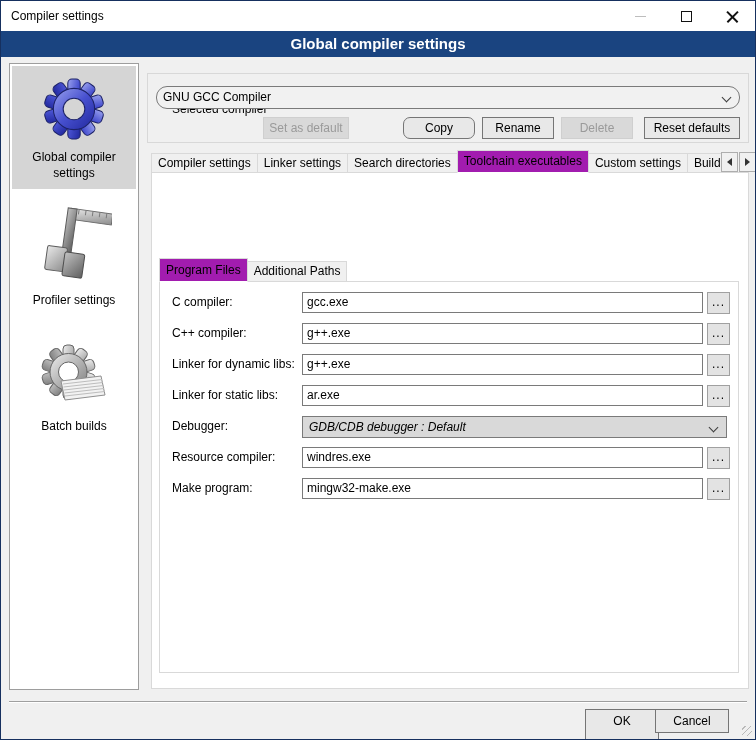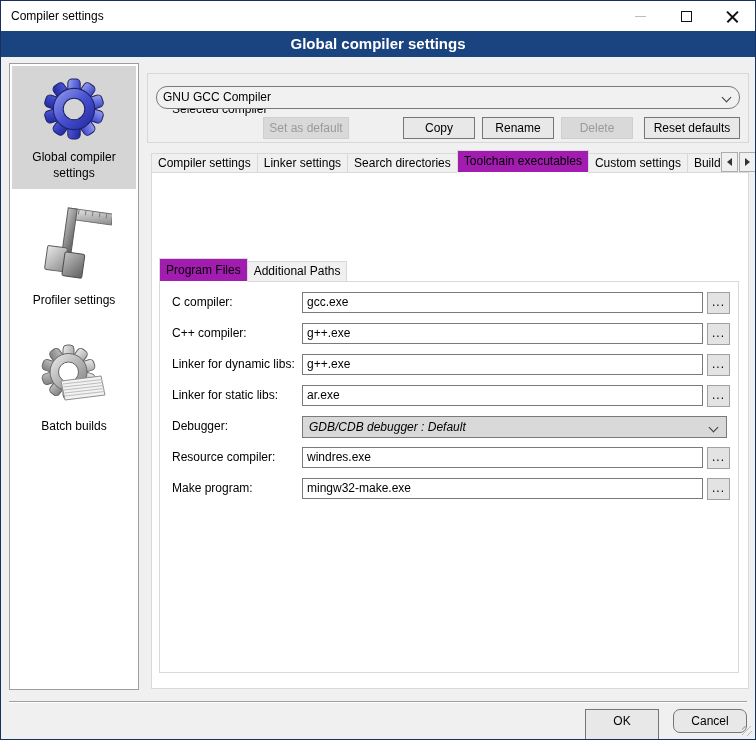--- a/index.html
+++ b/index.html
@@ -56,21 +56,21 @@
             text-align:center; line-height:18px; letter-spacing:1px; }
   .tinput { position:absolute; background:#fff; border:1px solid #7a7a7a; height:21px;
             line-height:19px; padding:0 4px; white-space:nowrap; overflow:hidden; }
 
   
   .grp-compiler { left:146px; top:72px; width:602px; height:70px; }
   .grp-compiler .combo { position:absolute; left:8px; right:8px; top:12px;border-radius:11px; }
   .compiler-btn-row { position:absolute; left:8px; right:8px; top:43px; display:flex; }
   .compiler-btn-row .btn { width:72px; padding:0; }
   .btn-setdefault { margin-left:107px; width:86px !important; }
-  .btn-copy { margin-left:54px; }
+  .btn-copy { margin-left:54px;border-radius:7px; }
   .btn-rename { margin-left:7px; }
   .btn-delete { margin-left:7px; }
   .btn-reset { margin-left:auto; width:96px !important; }
 
   
   .tabs-row { position:absolute; left:150px; top:149px; width:570px; height:23px;
               display:flex; align-items:flex-end; overflow:hidden; z-index:3; }
   .tab { height:20px; background:#f0f0f0; border:1px solid #d9d9d9; padding:0 6px;
          line-height:18px; white-space:nowrap; margin-right:-1px; }
   .tab.active { height:23px; background:#a21caf; line-height:21px; border-bottom-color:#fff; z-index:4; }
@@ -104,21 +104,21 @@
   .field-row { position:absolute; left:0; width:100%; height:22px; }
   .field-row .flabel { position:absolute; left:12px; top:3px; }
   .field-row .tinput { left:142px; top:0; width:401px; }
   .field-row .sq-btn { position:absolute; left:547px; top:0; }
   .field-row .combo.gray { position:absolute; left:142px; top:0; width:425px;font-style:italic; }
 
   
   .footer-sep { position:absolute; left:8px; right:8px; top:700px; height:2px;
                 border-top:1px solid #9f9f9f; border-bottom:1px solid #fff; }
   .btn-ok { position:absolute; left:584px; top:708px; width:74px; height:40px; line-height:22px; }
-  .btn-cancel { position:absolute; left:672px; top:708px; width:74px; height:24px; line-height:22px;border-radius:7px; }
+  .btn-cancel { position:absolute; left:654px; top:708px; width:74px; height:24px; line-height:22px; }
   .grip { position:absolute; right:3px; bottom:3px; width:10px; height:10px;
           background:repeating-linear-gradient(135deg, transparent 0 2px, #b9b9b9 2px 3px, transparent 3px 4px); }
 </style>
 </head>
 <body>
 
 <div class="window">
 
   <div class="titlebar">
     <span class="title">Compiler settings</span>

